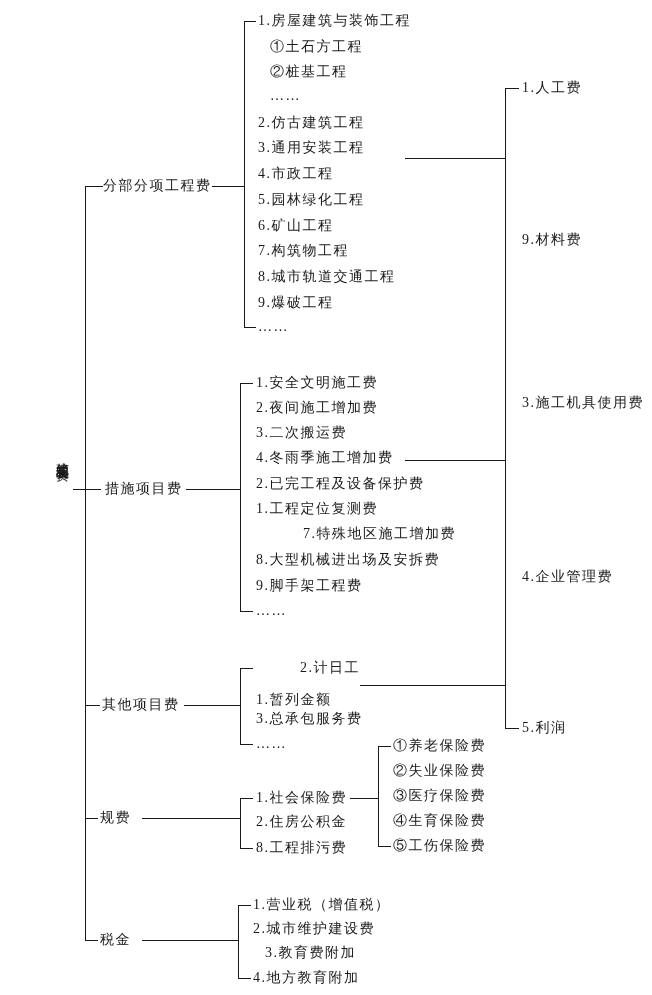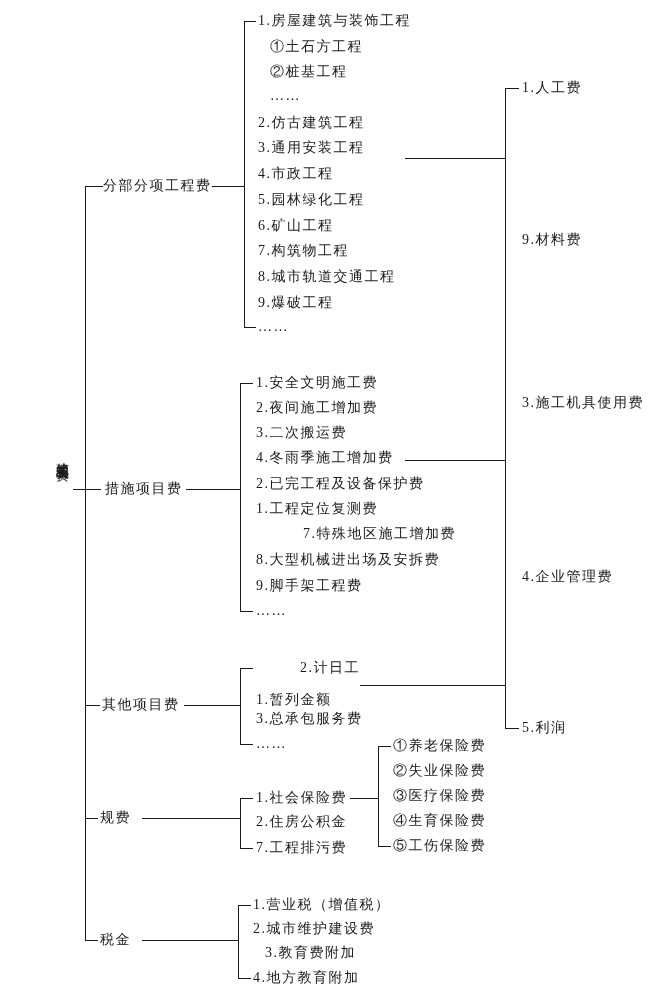--- a/index.html
+++ b/index.html
@@ -91,21 +91,21 @@
   <div class="hline" style="left:360px;top:685px;width:145px;"></div>
 
   <div class="hline" style="left:85px;top:818px;width:13px;"></div>
   <span class="node" style="left:100px;top:818px;">规费</span>
   <div class="hline" style="left:142px;top:818px;width:98px;"></div>
   <div class="vline" style="left:240px;top:798px;height:51px;"></div>
   <div class="hline" style="left:240px;top:798px;width:13px;"></div>
   <div class="hline" style="left:240px;top:848px;width:13px;"></div>
   <span class="node" style="left:256px;top:798px;">1.社会保险费</span>
   <span class="node" style="left:256px;top:822px;">2.住房公积金</span>
-  <span class="node" style="left:256px;top:848px;">7.工程排污费</span>
+  <span class="node" style="left:256px;top:848px;">8.工程排污费</span>
   <div class="hline" style="left:350px;top:798px;width:28px;"></div>
   <div class="vline" style="left:378px;top:746px;height:101px;"></div>
   <div class="hline" style="left:378px;top:746px;width:13px;"></div>
   <div class="hline" style="left:378px;top:846px;width:13px;"></div>
   <span class="node" style="left:393px;top:746px;">①养老保险费</span>
   <span class="node" style="left:393px;top:771px;">②失业保险费</span>
   <span class="node" style="left:393px;top:796px;">③医疗保险费</span>
   <span class="node" style="left:393px;top:821px;">④生育保险费</span>
   <span class="node" style="left:393px;top:846px;">⑤工伤保险费</span>
 

